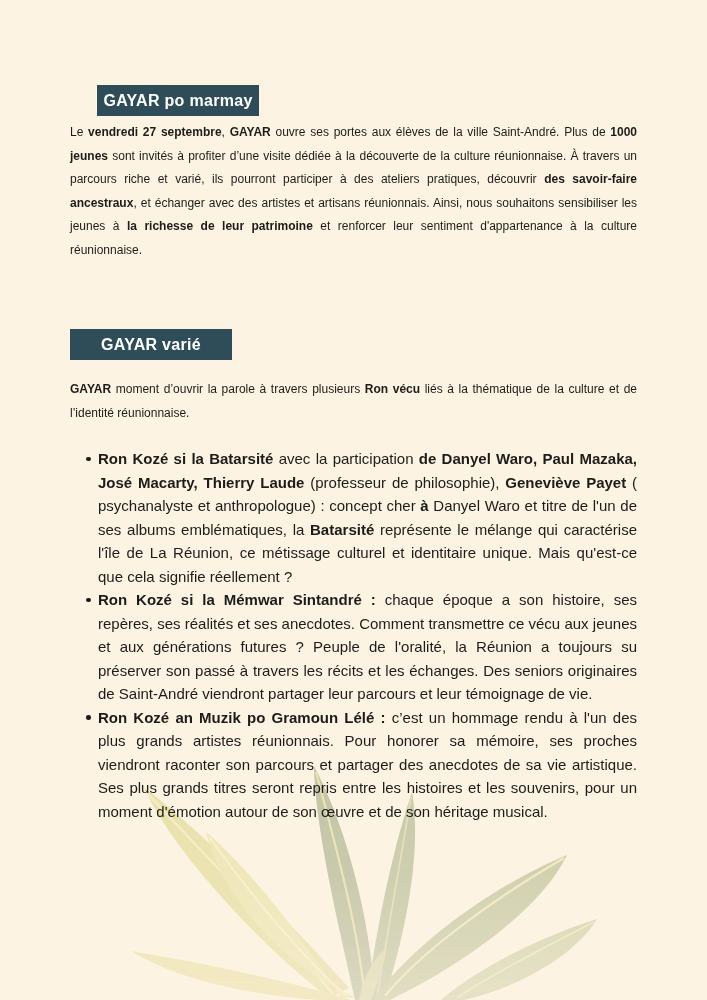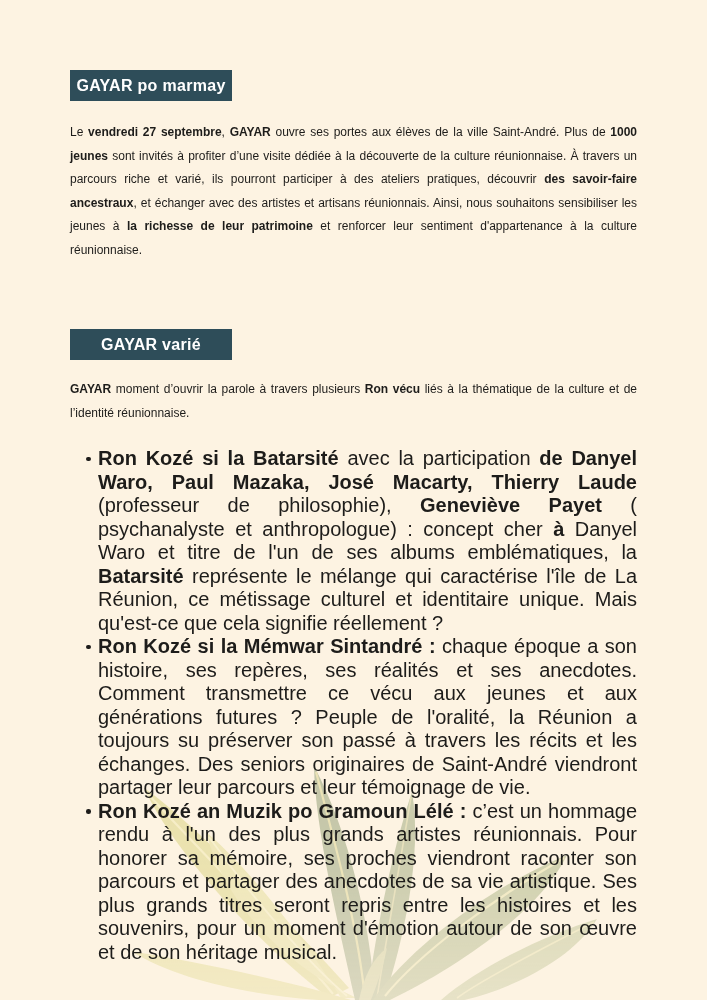--- a/index.html
+++ b/index.html
@@ -15,34 +15,34 @@
   .plant{position:absolute;left:118px;top:750px;width:482px;height:250px;z-index:0;}
   
   .content{position:absolute;left:70px;top:0;width:567px;z-index:1;}
   .badge{
     position:absolute;left:0;width:162px;height:31px;
     background:#2e4d59;color:#ffffff;
     font-weight:700;font-size:16px;letter-spacing:.3px;
     display:flex;align-items:center;justify-content:center;
     box-sizing:border-box;
   }
-  .badge-marmay{top:70px;}
+  .badge-marmay{top:85px;margin-left:27px;}
   .badge-koze{top:329px;}
   .para{
     position:absolute;left:0;width:567px;margin:0;
     font-size:12px;line-height:23.5px;
     text-align:justify;
   }
   .para b, .bullets b{font-weight:700;}
   .para-marmay{top:121px;}
   .para-koze{top:378px;}
   .bullets{
     position:absolute;left:0;top:447px;width:567px;
     margin:0;padding:0 0 0 28px;list-style:none;
-    font-size:20px;line-height:23.5px;text-align:justify;
+    font-size:15px;line-height:23.5px;text-align:justify;
     box-sizing:border-box;
   }
   .bullets li{position:relative;}
   .bullets li::before{
     content:"";position:absolute;left:-12px;top:9.5px;
     width:4.5px;height:4.5px;border-radius:50%;background:#1d1c1a;
   }
 </style>
 </head>
 <body>

